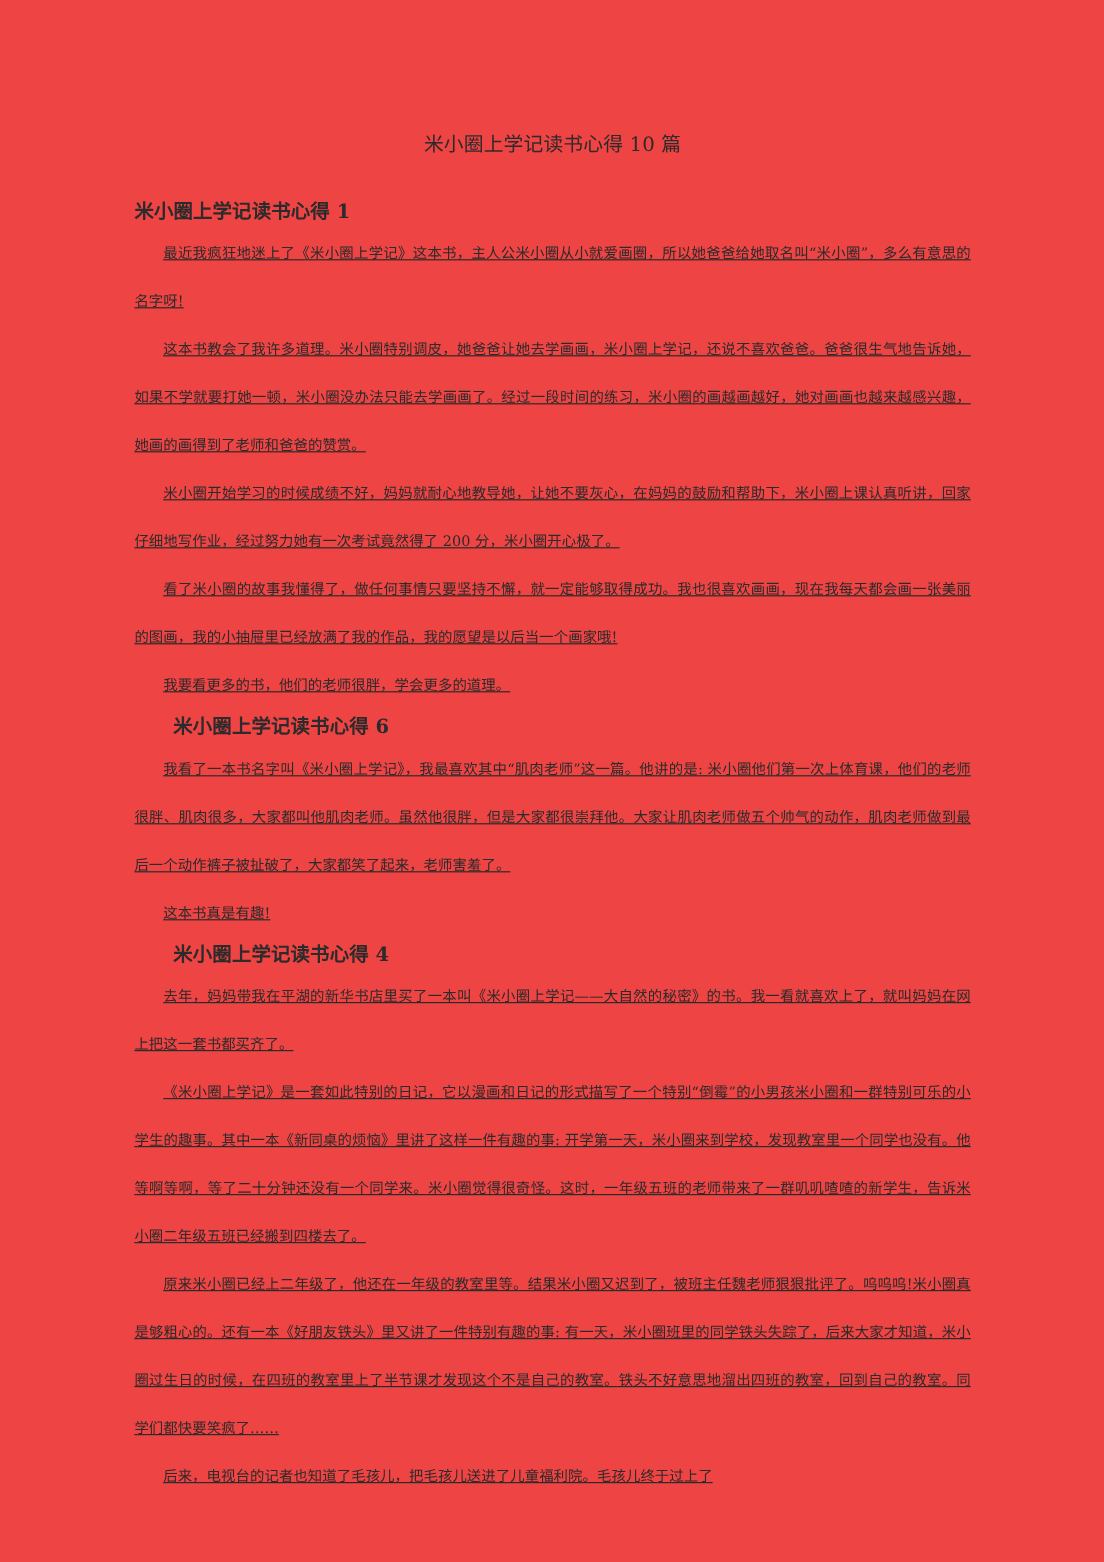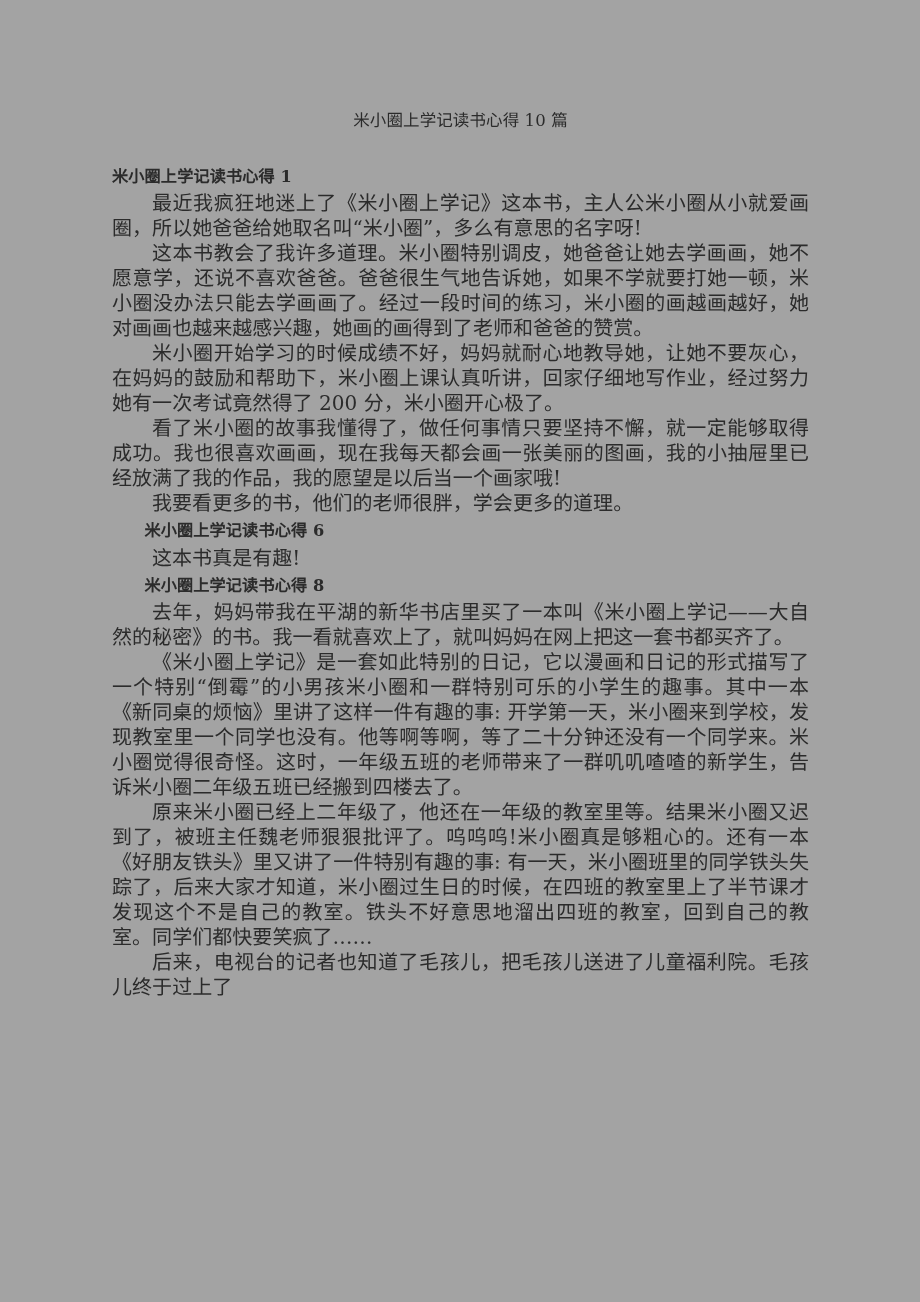--- a/index.html
+++ b/index.html
@@ -61,51 +61,53 @@
   
   .heading.flush {
     text-indent: 0;
   }
   
   .heading.indented {
     text-indent: 2em;
   }
 
   .para {
-    font-size: 20px;
-    line-height: 25px;
+    font-size: 12px;
+    line-height: 40px;
     margin: 0;
     text-indent: 2em;
     text-align: justify;
     text-justify: inter-ideograph;
     letter-spacing: 0.05px;
     word-break: break-all;
     color: #2b2b2b;
+    text-decoration: underline;
   }
 </style>
 </head>
 <body style="background: rgb(255, 255, 255); color: rgb(43, 43, 43);">
 
-<div class="page" style="background: #a3a3a3;">
+<div class="page" style="background: #ef4444;">
   <div class="content">
 
     <div class="doc-title">米小圈上学记读书心得 10 篇</div>
 
     <div class="title-gap"></div>
 
     <div id="body-blocks">
         <div class="heading flush">米小圈上学记读书心得 1</div>
         <div class="para">最近我疯狂地迷上了《米小圈上学记》这本书，主人公米小圈从小就爱画圈，所以她爸爸给她取名叫“米小圈”，多么有意思的名字呀!</div>
-        <div class="para">这本书教会了我许多道理。米小圈特别调皮，她爸爸让她去学画画，她不愿意学，还说不喜欢爸爸。爸爸很生气地告诉她，如果不学就要打她一顿，米小圈没办法只能去学画画了。经过一段时间的练习，米小圈的画越画越好，她对画画也越来越感兴趣，她画的画得到了老师和爸爸的赞赏。</div>
+        <div class="para">这本书教会了我许多道理。米小圈特别调皮，她爸爸让她去学画画，米小圈上学记，还说不喜欢爸爸。爸爸很生气地告诉她，如果不学就要打她一顿，米小圈没办法只能去学画画了。经过一段时间的练习，米小圈的画越画越好，她对画画也越来越感兴趣，她画的画得到了老师和爸爸的赞赏。</div>
         <div class="para">米小圈开始学习的时候成绩不好，妈妈就耐心地教导她，让她不要灰心，在妈妈的鼓励和帮助下，米小圈上课认真听讲，回家仔细地写作业，经过努力她有一次考试竟然得了 200 分，米小圈开心极了。</div>
         <div class="para">看了米小圈的故事我懂得了，做任何事情只要坚持不懈，就一定能够取得成功。我也很喜欢画画，现在我每天都会画一张美丽的图画，我的小抽屉里已经放满了我的作品，我的愿望是以后当一个画家哦!</div>
         <div class="para">我要看更多的书，他们的老师很胖，学会更多的道理。</div>
         <div class="heading indented">米小圈上学记读书心得 6</div>
+        <div class="para">我看了一本书名字叫《米小圈上学记》，我最喜欢其中“肌肉老师”这一篇。他讲的是: 米小圈他们第一次上体育课，他们的老师很胖、肌肉很多，大家都叫他肌肉老师。虽然他很胖，但是大家都很崇拜他。大家让肌肉老师做五个帅气的动作，肌肉老师做到最后一个动作裤子被扯破了，大家都笑了起来，老师害羞了。</div>
         <div class="para">这本书真是有趣!</div>
-        <div class="heading indented">米小圈上学记读书心得 8</div>
+        <div class="heading indented">米小圈上学记读书心得 4</div>
         <div class="para">去年，妈妈带我在平湖的新华书店里买了一本叫《米小圈上学记——大自然的秘密》的书。我一看就喜欢上了，就叫妈妈在网上把这一套书都买齐了。</div>
         <div class="para">《米小圈上学记》是一套如此特别的日记，它以漫画和日记的形式描写了一个特别“倒霉”的小男孩米小圈和一群特别可乐的小学生的趣事。其中一本《新同桌的烦恼》里讲了这样一件有趣的事: 开学第一天，米小圈来到学校，发现教室里一个同学也没有。他等啊等啊，等了二十分钟还没有一个同学来。米小圈觉得很奇怪。这时，一年级五班的老师带来了一群叽叽喳喳的新学生，告诉米小圈二年级五班已经搬到四楼去了。</div>
         <div class="para">原来米小圈已经上二年级了，他还在一年级的教室里等。结果米小圈又迟到了，被班主任魏老师狠狠批评了。呜呜呜!米小圈真是够粗心的。还有一本《好朋友铁头》里又讲了一件特别有趣的事: 有一天，米小圈班里的同学铁头失踪了，后来大家才知道，米小圈过生日的时候，在四班的教室里上了半节课才发现这个不是自己的教室。铁头不好意思地溜出四班的教室，回到自己的教室。同学们都快要笑疯了……</div>
         <div class="para">后来，电视台的记者也知道了毛孩儿，把毛孩儿送进了儿童福利院。毛孩儿终于过上了</div>
       </div>
 
   </div>
 </div>
 
 </body></html>

